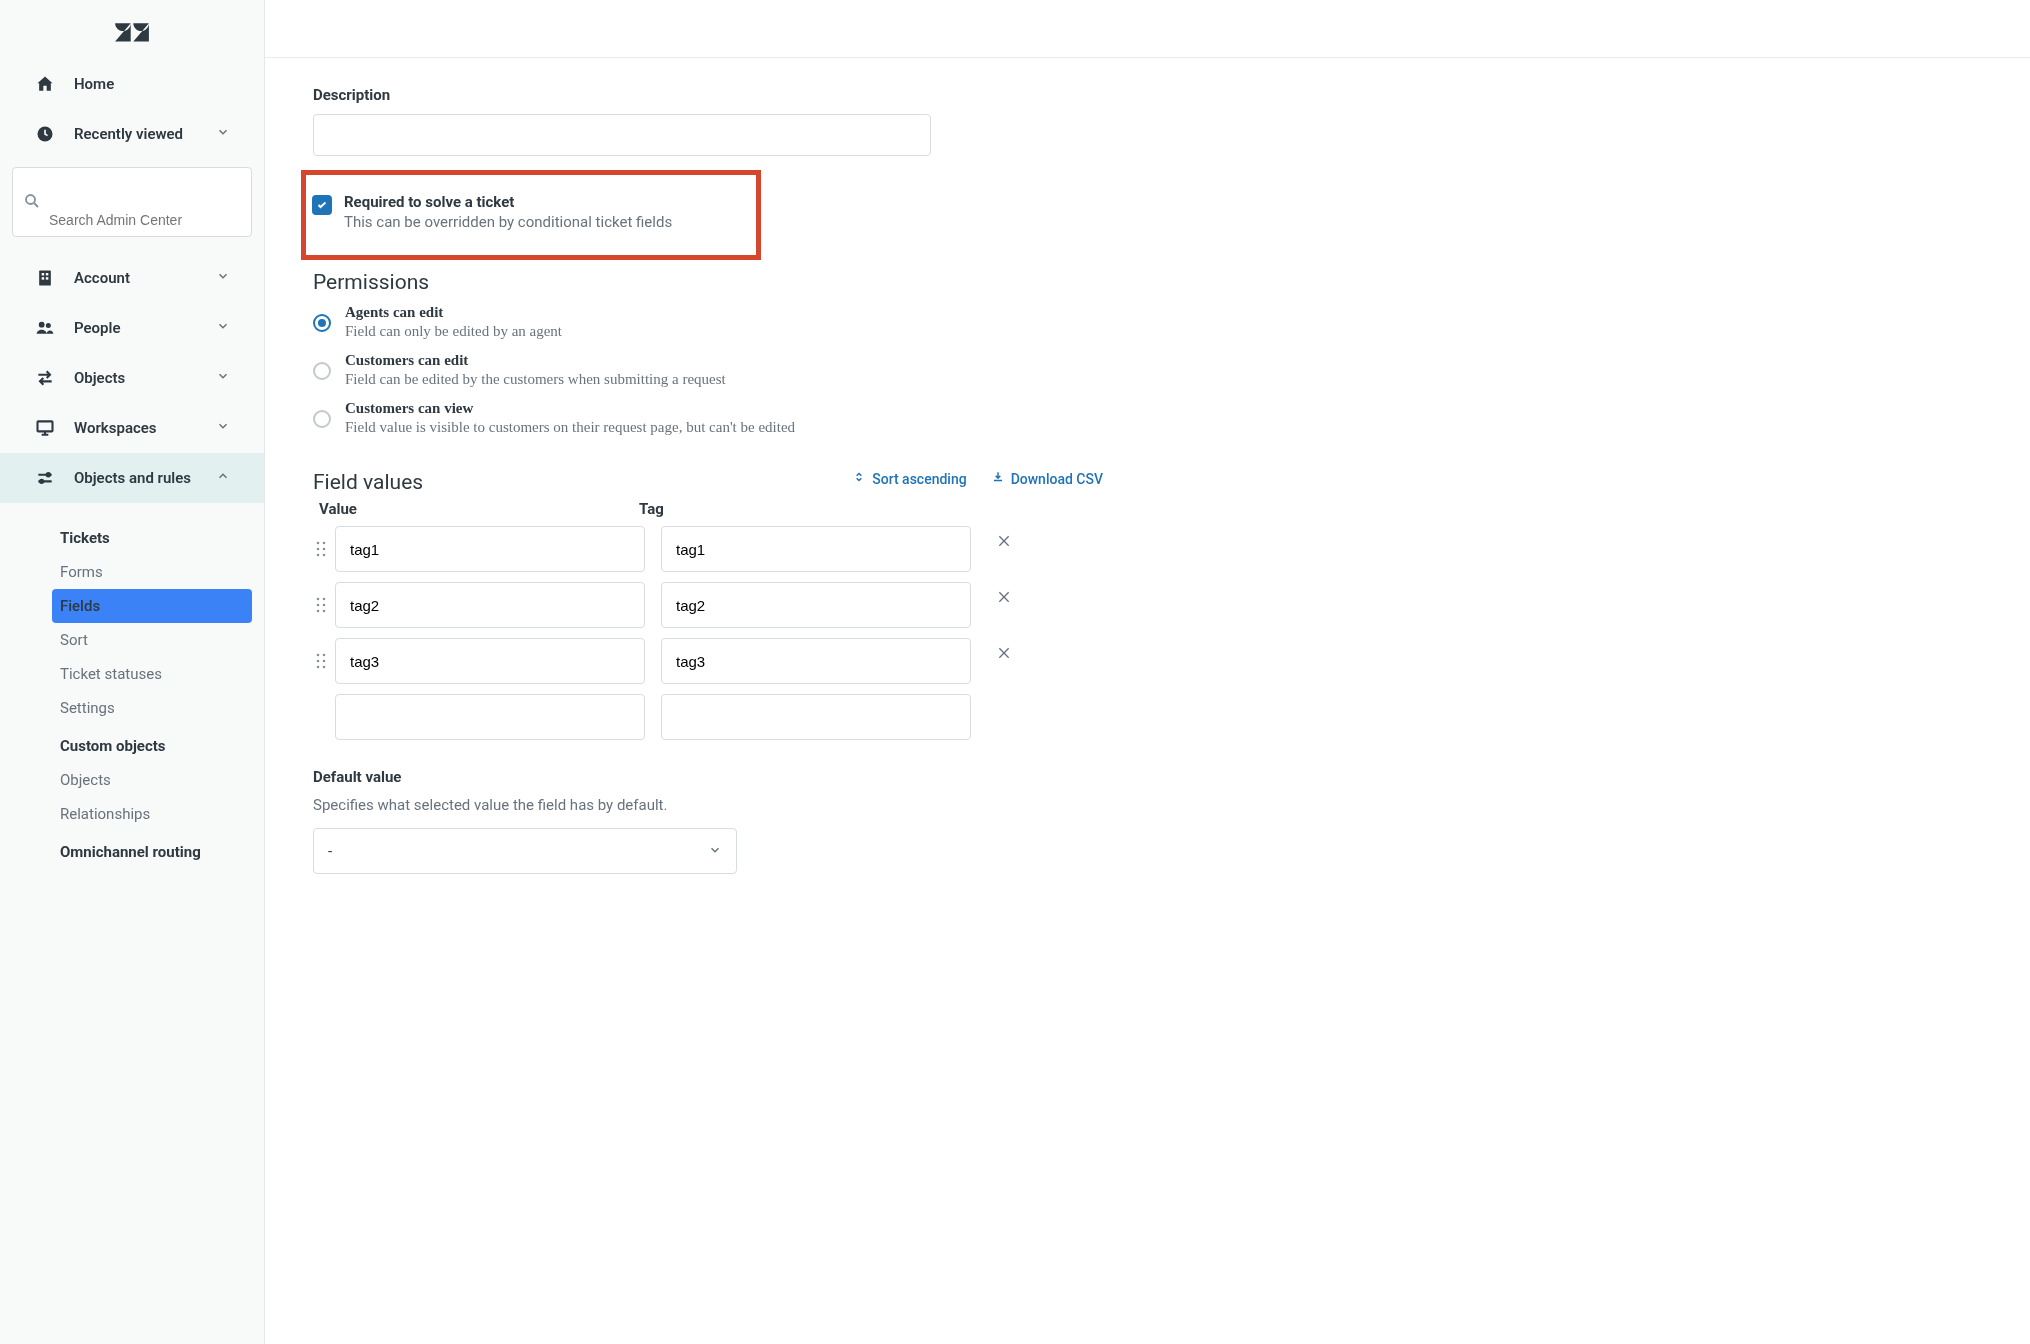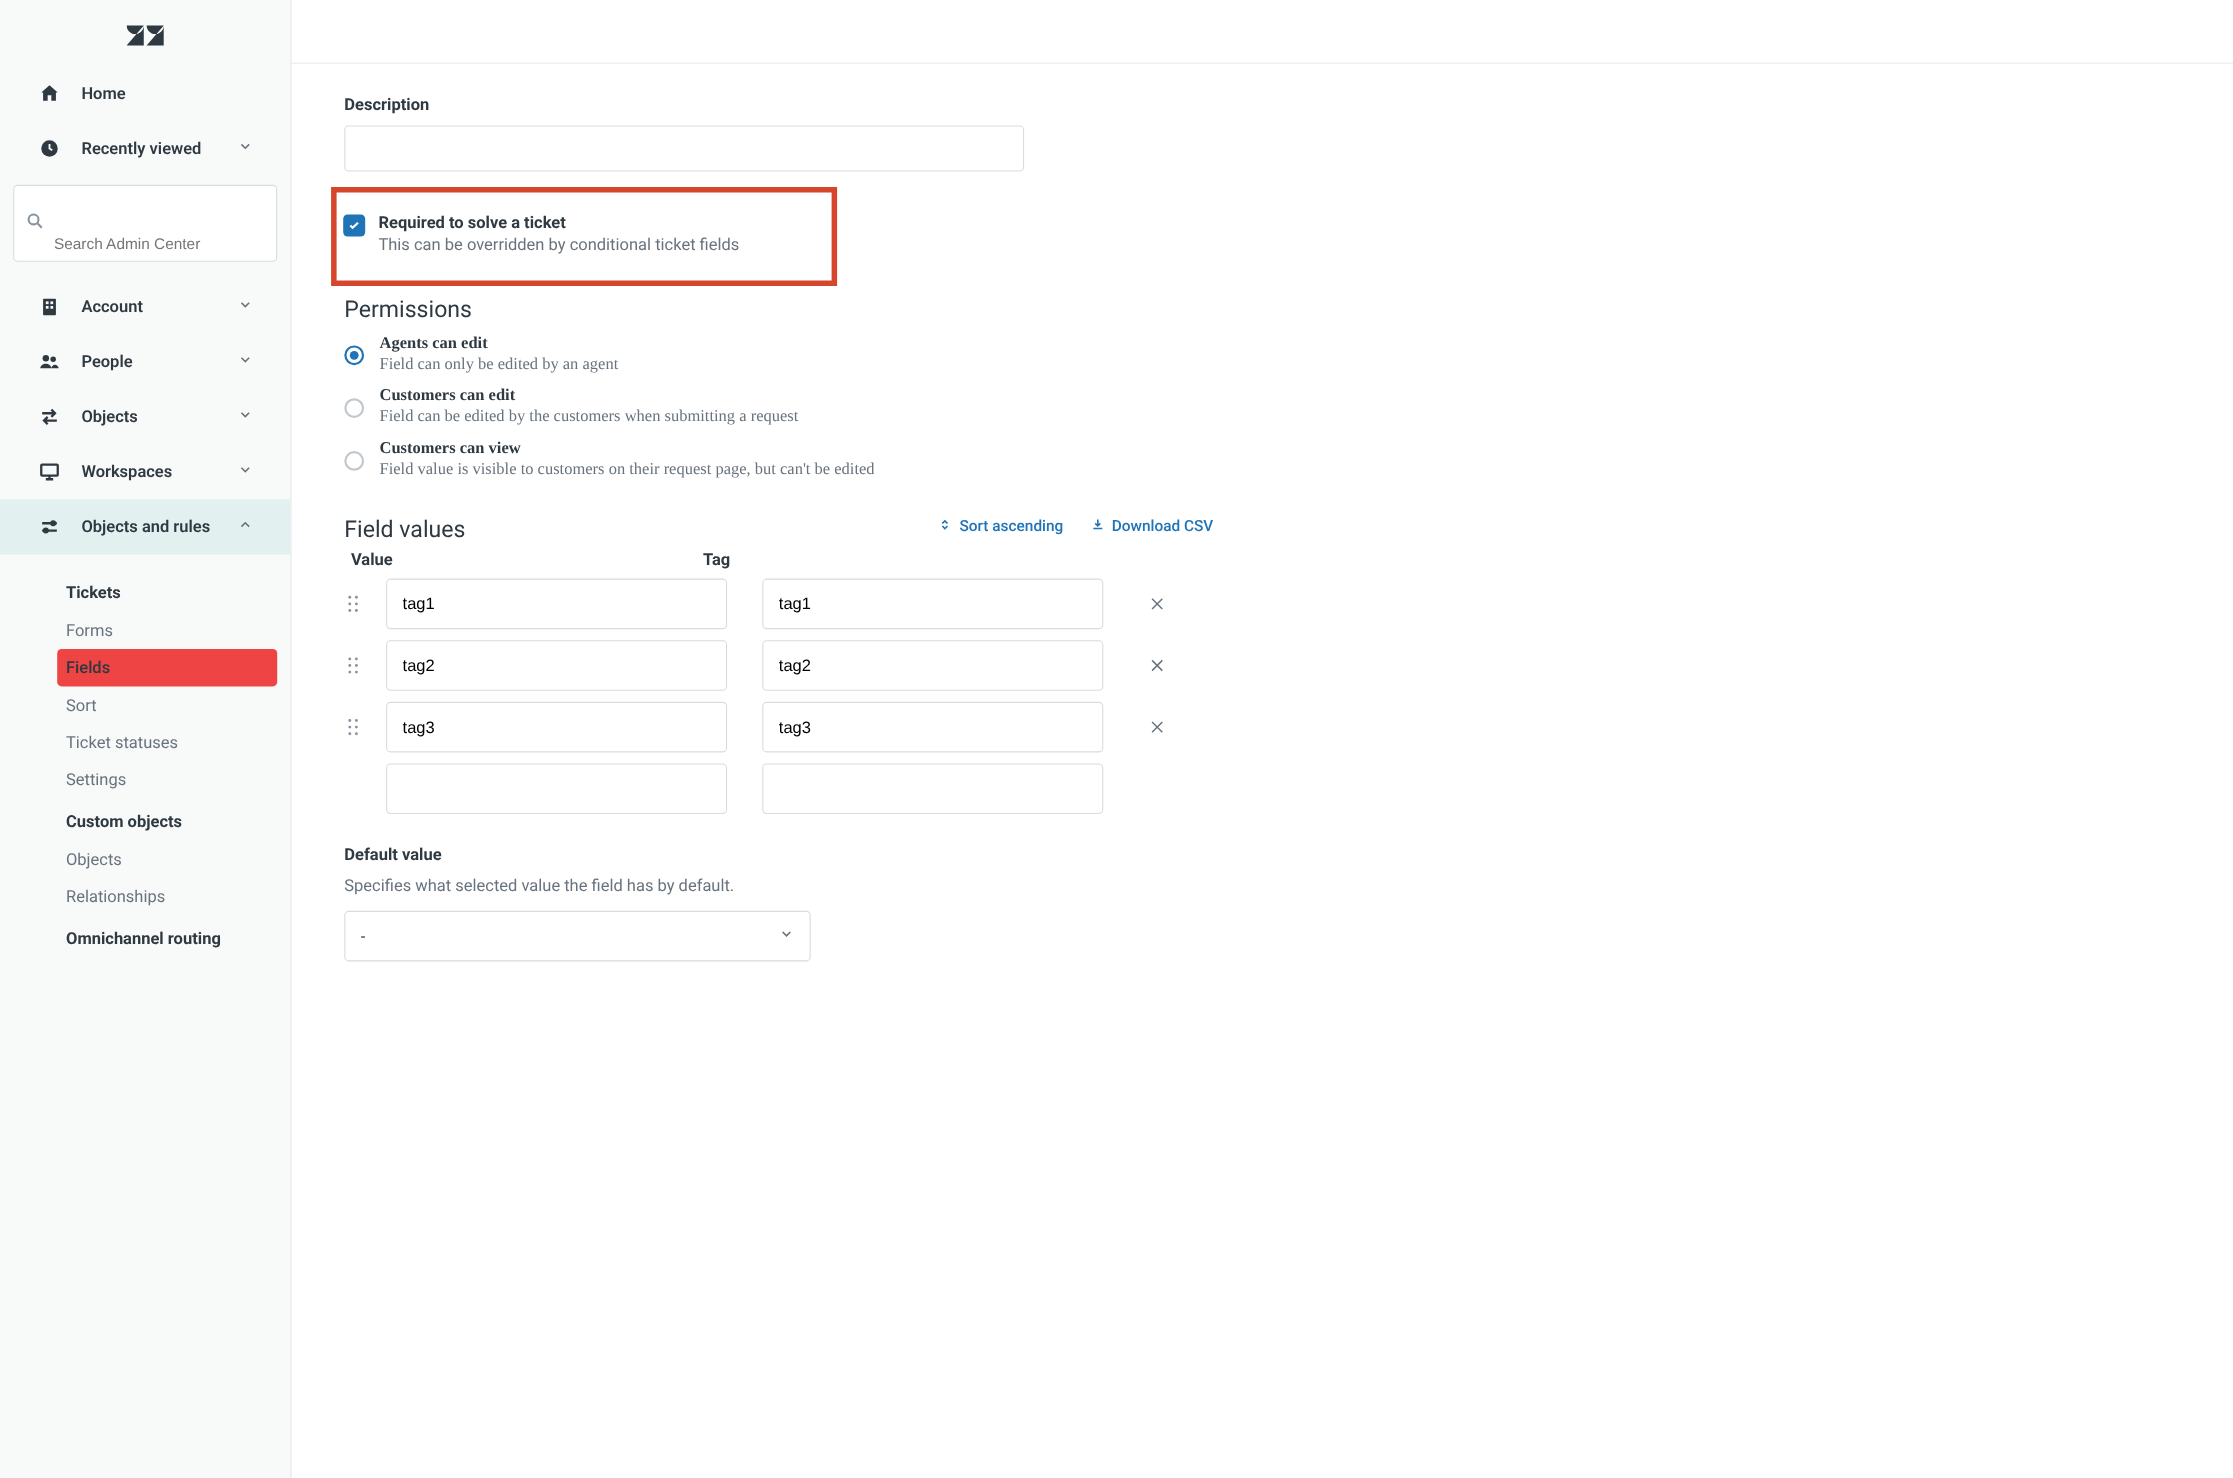--- a/index.html
+++ b/index.html
@@ -67,21 +67,21 @@
     padding: 12px 18px 8px 60px;
   }
   .sub-link {
     display: block;
     padding: 8px 18px 8px 60px;
     color: #68737d; font-size: 15px; cursor: pointer;
     border-radius: 4px;
     margin: 0 12px 0 52px;
   }
   .sub-link.active {
-    background: #ef4444; color: #2f3941; font-weight: 500;
+    background: #3b82f6; color: #2f3941; font-weight: 500;
   }
   .sub-link:not(.active) { margin-left: 0; padding-left: 60px; }
 
   .main {
     flex: 1; overflow-y: auto;
     position: relative;
   }
   .topbar { height: 58px; border-bottom: 1px solid #e9ebed; }
   .content { padding: 28px 40px 60px 48px; max-width: 1200px; }
   .label { font-weight: 700; font-size: 15px; margin-bottom: 10px; }
@@ -130,21 +130,21 @@
   .link-btn {
     color: #1f73b7; font-size: 14px; font-weight: 500;
     display: inline-flex; align-items: center; margin-left: 24px; cursor: pointer;
   }
   .link-btn .li { margin-right: 6px; }
 
   .fv-cols { display: flex; width: 640px; margin-bottom: 8px; }
   .fv-col { font-weight: 700; font-size: 15px; flex: 1; }
   .fv-col:first-child { margin-left: 0; }
 
-  .fv-row { display: flex; align-items: center; margin-bottom: 10px; gap: 16px; }
+  .fv-row { display: flex; margin-bottom: 10px; }
   .drag {
     width: 16px; color: #87929d; margin-right: -10px; cursor: grab;
     display: flex; align-items: center; justify-content: center;
   }
   .fv-input {
     width: 310px; height: 46px; border: 1px solid #d8dcde; border-radius: 4px;
     padding: 10px 14px; font-size: 15px; margin-left: 16px;
   }
   .remove {
     width: 30px; height: 30px; display: flex; align-items: center; justify-content: center;

